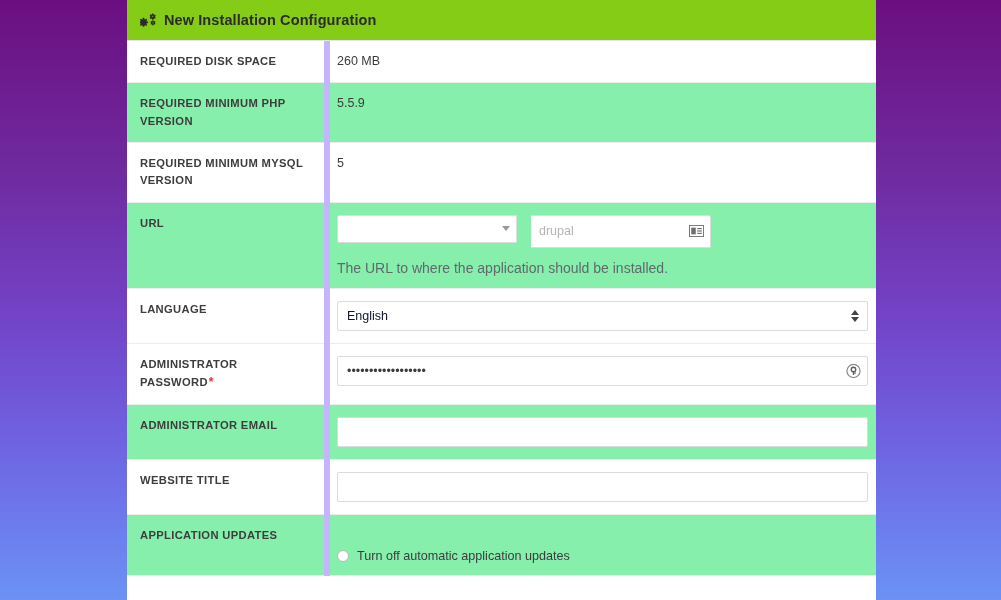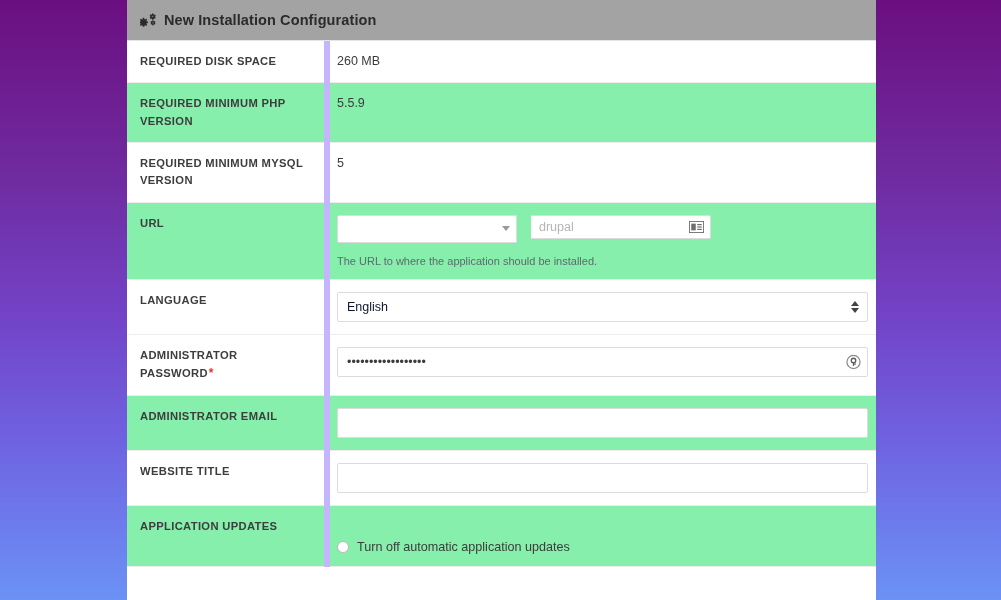--- a/index.html
+++ b/index.html
@@ -23,21 +23,21 @@
     left: 127px;
     top: 0;
     width: 749px;
     height: 600px;
     background: #ffffff;
     box-sizing: border-box;
     overflow: hidden;
   }
   .card-header {
     height: 41px;
-    background: #a3a3a3;
+    background: #84cc16;
     border-bottom: 1px solid #e4e4e4;
     display: flex;
     align-items: center;
     padding-left: 13px;
     box-sizing: border-box;
   }
   .card-header .cogs-icon {
     width: 17px;
     height: 17px;
     margin-right: 7px;
@@ -113,21 +113,21 @@
   }
   .caret-down {
     width: 0; height: 0;
     border-left: 4px solid transparent;
     border-right: 4px solid transparent;
     border-top: 5px solid #9a9a9a;
     display: block;
   }
   .url-path {
     width: 180px;
-    height: 24px;
+    height: 33px;
     border: 1px solid #dcdcdc;
     border-left: none;
     background: #ffffff;
     border-radius: 0 2px 2px 0;
     margin-left: 14px;
     display: flex;
     align-items: center;
     padding: 0 6px 0 8px;
     box-sizing: border-box;
     position: relative;
@@ -137,21 +137,21 @@
     color: #b5b5b5;
     flex: 1;
   }
   .addresscard-icon {
     width: 15px;
     height: 12px;
     flex: none;
   }
   .help-text {
     margin-top: 12px;
-    font-size: 11px;
+    font-size: 14px;
     color: #62686e;
   }
   
   .text-input {
     width: 531px;
     height: 30px;
     border: 1px solid #dcdcdc;
     border-radius: 2px;
     background: #ffffff;
     box-sizing: border-box;

